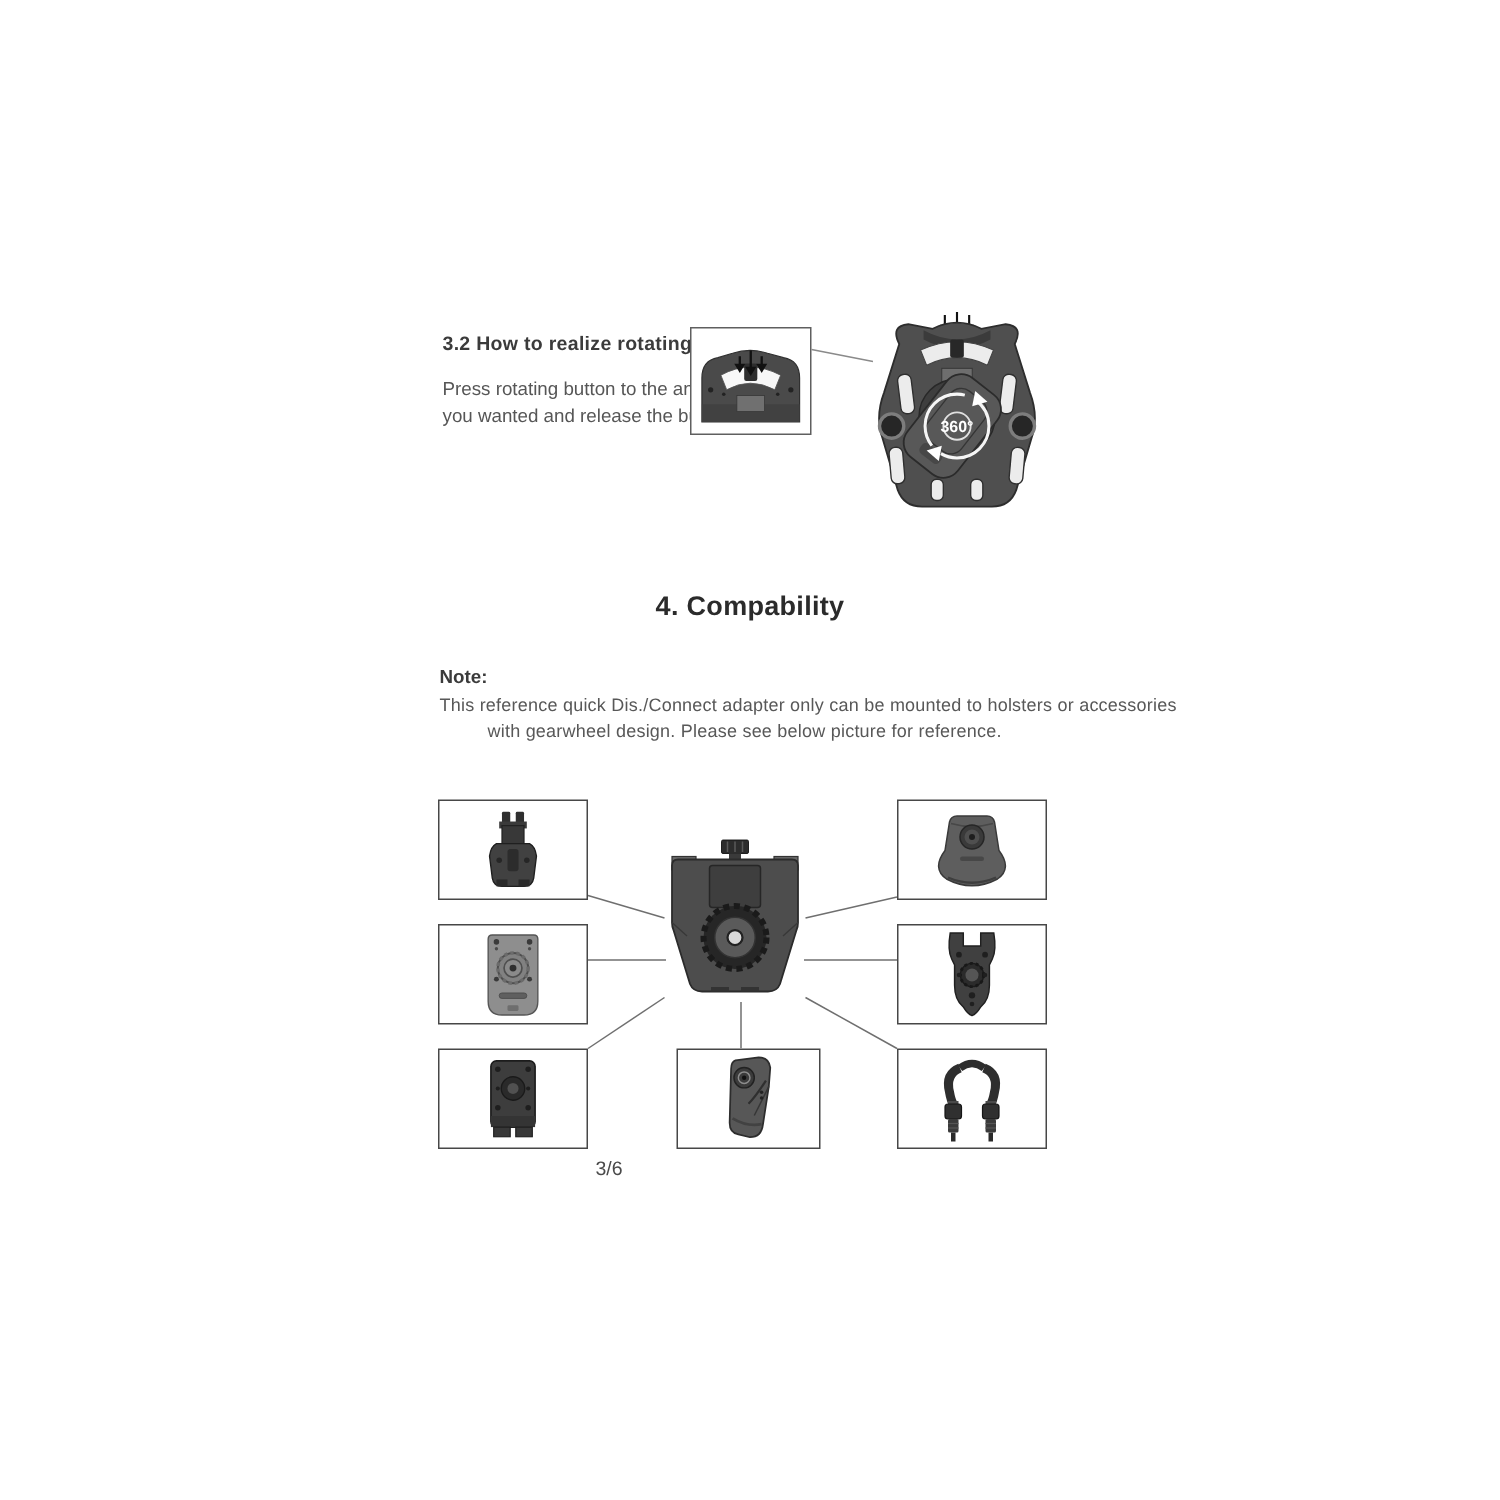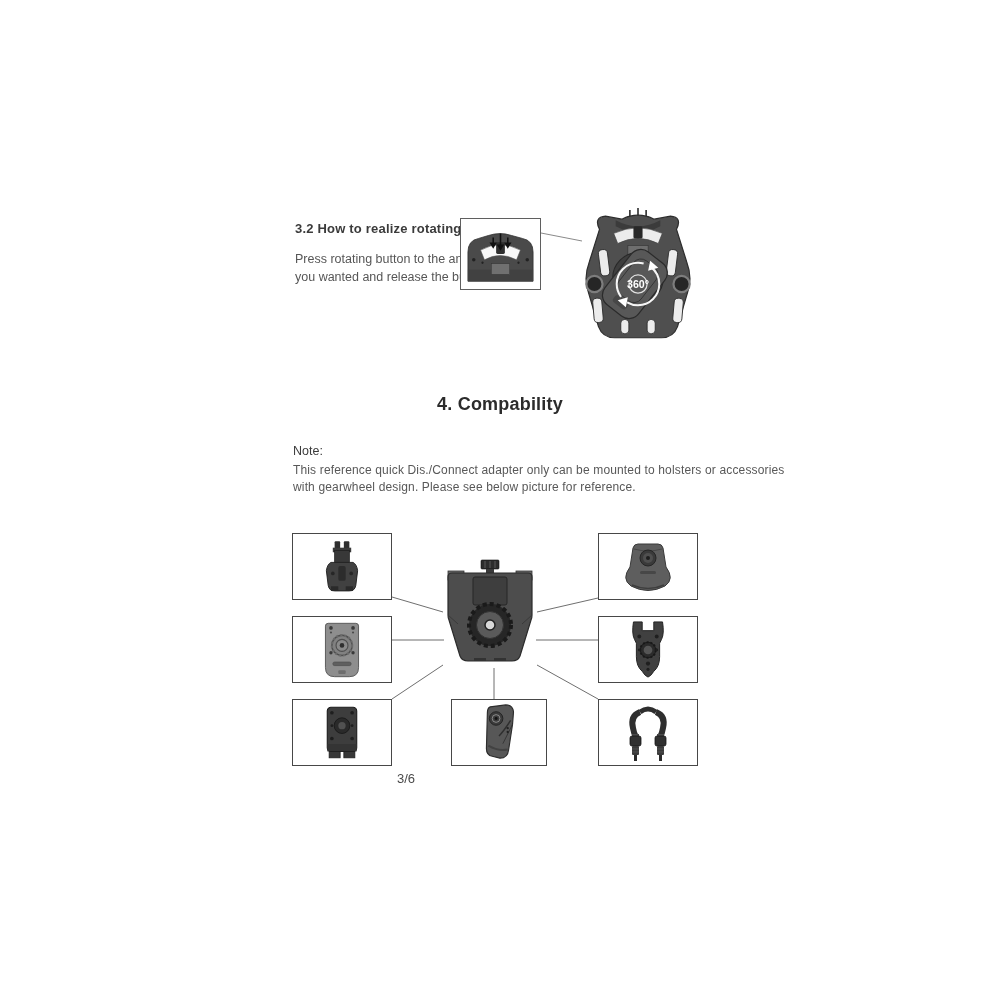--- a/index.html
+++ b/index.html
@@ -6,23 +6,23 @@
   .page{position:relative;width:1000px;height:1000px;background:#ffffff;overflow:hidden;
         font-family:"Liberation Sans","DejaVu Sans",sans-serif;}
   .abs{position:absolute;}
   .h32{left:295px;top:221px;font-size:13px;font-weight:bold;color:#3b3b3b;letter-spacing:.2px;}
   .body32{left:295px;font-size:12.5px;color:#565656;}
   .l1{top:252px;} .l2{top:270px;}
   .detailbox{left:460px;top:218px;width:81px;height:72px;border:1px solid #5f5f5f;background:#fff;box-sizing:border-box;}
   .calloutsvg{left:538px;top:229px;}
   .bigillus{left:563px;top:205px;}
   .h4{left:0;top:394px;width:1000px;text-align:center;font-size:18px;font-weight:bold;color:#2b2b2b;letter-spacing:.2px;}
-  .noteh{left:293px;top:444px;font-size:12.5px;font-weight:normal;color:#3b3b3b;text-align:center;}
+  .noteh{left:293px;top:444px;font-size:12.5px;font-weight:bold;color:#3b3b3b;text-align:center;}
   .noteline{left:293px;font-size:12px;color:#585858;letter-spacing:.15px;}
-  .n1{top:463px;} .n2{top:480px;}
+  .n1{top:463px;} .n2{top:480px;margin-left:32px;}
   .cbox{border:1.5px solid #474747;background:#fff;box-sizing:border-box;display:flex;align-items:center;justify-content:center;}
   .b-tl{left:292px;top:533px;width:100px;height:67px;}
   .b-ml{left:292px;top:616px;width:100px;height:67px;}
   .b-bl{left:292px;top:699px;width:100px;height:67px;}
   .b-tr{left:598px;top:533px;width:100px;height:67px;}
   .b-mr{left:598px;top:616px;width:100px;height:67px;}
   .b-br{left:598px;top:699px;width:100px;height:67px;}
   .b-bc{left:451px;top:699px;width:96px;height:67px;}
   .centeradapter{left:444px;top:557px;}
   .connectors{left:280px;top:520px;}

